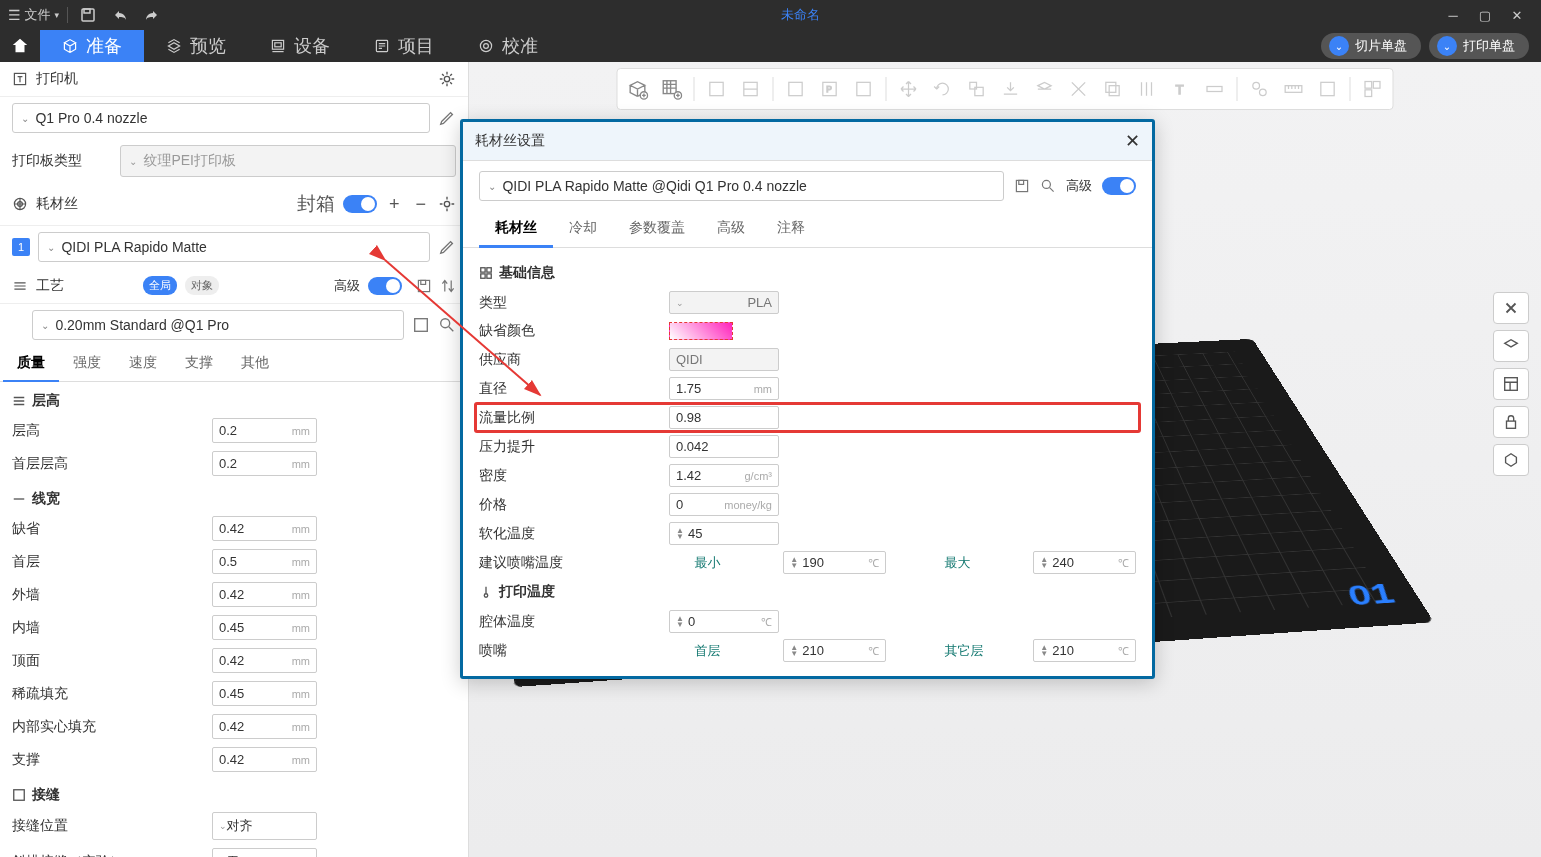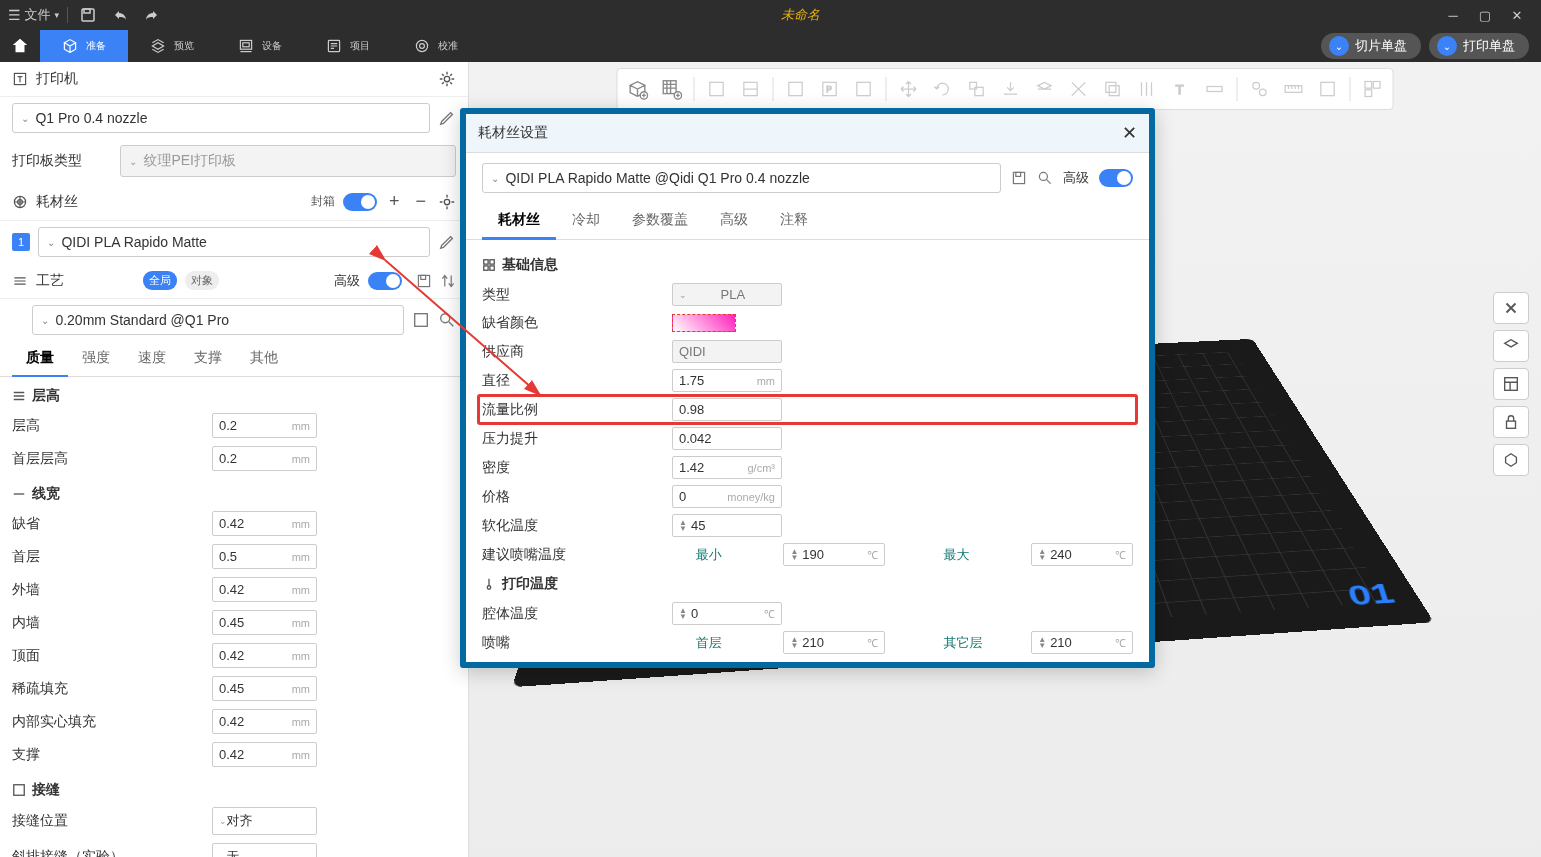--- a/index.html
+++ b/index.html
@@ -1,27 +1,27 @@
 <!DOCTYPE html>
 <html><head>
 <meta charset="utf-8">
 <style>
 * { margin: 0; padding: 0; box-sizing: border-box; font-family: "Microsoft YaHei", -apple-system, sans-serif; }
 body { width: 1541px; height: 857px; background: #e8e8e8; overflow: hidden; position: relative; font-size: 14px; color: #333; }
 .titlebar { height: 30px; background: #2d2d2d; display: flex; align-items: center; color: #ccc; font-size: 13px; }
 .titlebar .left { display: flex; align-items: center; gap: 8px; padding-left: 8px; }
 .titlebar .left .menu { display: flex; align-items: center; gap: 4px; cursor: pointer; }
 .titlebar .icon-btn { width: 24px; height: 24px; display: flex; align-items: center; justify-content: center; cursor: pointer; }
-.titlebar .center { flex: 1; text-align: center; color: #eab308; font-style: italic; }
+.titlebar .center { flex: 1; text-align: center; color: #3b82f6; }
 .titlebar .right { display: flex; align-items: center; padding-right: 8px; }
 .titlebar .right .win-btn { width: 32px; height: 24px; display: flex; align-items: center; justify-content: center; cursor: pointer; }
 
 .maintabs { height: 32px; background: #2d2d2d; display: flex; align-items: stretch; color: #ccc; }
 .maintabs .home { width: 40px; display: flex; align-items: center; justify-content: center; background: #2d2d2d; }
-.maintabs .tab { padding: 0 22px; display: flex; align-items: center; gap: 8px; cursor: pointer; font-size: 10px; }
+.maintabs .tab { padding: 0 22px; display: flex; align-items: center; gap: 8px; cursor: pointer; font-size: 18px; }
 .maintabs .tab.active { background: #3b82f6; color: #fff; }
 .maintabs .spacer { flex: 1; }
 .maintabs .right-chip { display: flex; align-items: center; padding-right: 12px; gap: 8px; }
 .chip { background: #555; color: #fff; border-radius: 14px; padding: 3px 14px 3px 8px; display: flex; align-items: center; gap: 6px; font-size: 13px; cursor: pointer; }
 .chip .caret { width: 20px; height: 20px; background: #3b82f6; border-radius: 50%; display: flex; align-items: center; justify-content: center; color: #fff; font-size: 10px; }
 
 .workspace { display: flex; height: calc(100% - 62px); }
 .sidebar { width: 469px; background: #fff; border-right: 1px solid #ddd; overflow-y: auto; position: relative; }
 .sidebar::-webkit-scrollbar{width:8px}.sidebar::-webkit-scrollbar-thumb{background:#ccc;border-radius:4px}
 .panel-header { display: flex; align-items: center; padding: 8px 12px; gap: 8px; border-bottom: 1px solid #eee; }
@@ -30,21 +30,21 @@
 .field-row { display: flex; align-items: center; padding: 6px 12px; gap: 8px; }
 .dropdown { flex: 1; border: 1px solid #ccc; border-radius: 3px; padding: 6px 8px; display: flex; align-items: center; gap: 6px; background: #fff; cursor: pointer; font-size: 14px; }
 .dropdown.disabled { background: #f3f3f3; color: #999; }
 .edit-icon { width: 18px; height: 18px; cursor: pointer; }
 .lbl { width: 100px; font-size: 14px; color: #333; }
 .toggle { width: 34px; height: 18px; background: #3b82f6; border-radius: 9px; position: relative; cursor: pointer; }
 .toggle::after { content: ''; position: absolute; width: 14px; height: 14px; background: #fff; border-radius: 50%; top: 2px; right: 2px; }
 .pill { background: #3b82f6; color: #fff; font-size: 11px; border-radius: 9px; padding: 2px 6px; }
 .pill.gray { background: #eee; color: #666; }
 .color-badge { width: 18px; height: 18px; background: #3b82f6; color: #fff; font-size: 11px; display: flex; align-items: center; justify-content: center; border-radius: 2px; }
-.subtabs { display: flex; border-bottom: 1px solid #ddd; padding: 0 12px; }
+.subtabs { display: flex; border-bottom: 1px solid #ddd; padding: 0 3px; }
 .subtabs .stab { padding: 8px 14px; cursor: pointer; color: #666; font-size: 14px; }
 .subtabs .stab.active { color: #000; font-weight: 600; border-bottom: 2px solid #3b82f6; margin-bottom: -1px; }
 .sec-head { display: flex; align-items: center; gap: 6px; padding: 10px 12px 4px; font-weight: 600; font-size: 14px; }
 .param-row { display: flex; align-items: center; padding: 4px 12px; }
 .param-row .plabel { width: 200px; font-size: 14px; }
 .param-row .pinput { width: 105px; border: 1px solid #ccc; padding: 4px 6px; font-size: 13px; border-radius: 2px; display: flex; align-items: center; justify-content: space-between; }
 .param-row .punit { color: #aaa; font-size: 11px; }
 
 .canvas { flex: 1; background: linear-gradient(#f2f2f3,#ececed); position: relative; overflow: hidden; }
 .toolbar { position: absolute; top: 6px; left: 50%; transform: translateX(-50%); background: #fff; border: 1px solid #ddd; border-radius: 4px; display: flex; align-items: center; padding: 4px; gap: 2px; }
@@ -52,21 +52,21 @@
 .tsep { width: 1px; height: 24px; background: #ddd; margin: 0 4px; }
 
 .buildplate { position: absolute; left: 110px; top: 150px; width: 800px; height: 600px; perspective: 1200px; }
 .plate { width: 760px; height: 530px; background: #1a1a1a; border-radius: 8px; transform: rotateX(55deg) rotateZ(-6deg); transform-origin: center; position: relative; }
 .plate::before { content:''; position:absolute; inset: 30px; background-image: linear-gradient(#333 1px,transparent 1px),linear-gradient(90deg,#333 1px,transparent 1px); background-size: 30px 30px; }
 .plate-label { position:absolute; right: 20px; bottom: 20px; color:#2a7fff; font-size: 36px; font-weight: 800; font-style: italic; }
 
 .right-tools { position: absolute; right: 12px; top: 230px; display: flex; flex-direction: column; gap: 6px; }
 .right-tools .rbtn { width: 36px; height: 32px; background: #fff; border: 1px solid #ccc; border-radius: 4px; display: flex; align-items: center; justify-content: center; cursor: pointer; }
 
-.modal { position: absolute; left: 460px; top: 108px; width: 695px; height: 560px; background: #fff; border: 6px solid #0369a1; box-shadow: 0 4px 20px rgba(0,0,0,0.2); border-radius: 3px; display: flex; flex-direction: column; overflow: hidden; }
+.modal { position: absolute; left: 460px; top: 119px; width: 695px; height: 560px; background: #fff; border: 3px solid #0369a1; box-shadow: 0 4px 20px rgba(0,0,0,0.2); border-radius: 3px; display: flex; flex-direction: column; overflow: hidden; }
 .modal-title { background: #eef5fb; padding: 8px 12px; display: flex; align-items: center; justify-content: space-between; font-size: 14px; border-bottom: 1px solid #ddd; }
 .modal-close { cursor: pointer; font-size: 18px; color: #333; }
 .modal-top { padding: 10px 16px; display: flex; align-items: center; gap: 10px; }
 .modal .dropdown { flex: 1; }
 .modal-tabs { display: flex; padding: 0 16px; border-bottom: 1px solid #ddd; gap: 0; }
 .modal-tabs .mtab { padding: 8px 16px; cursor: pointer; color: #666; font-size: 14px; }
 .modal-tabs .mtab.active { color:#000; font-weight:600; border-bottom: 3px solid #3b82f6; margin-bottom:-1px; }
 .modal-body { flex: 1; overflow-y: auto; padding: 10px 16px; }
 .msec-head { display:flex; align-items:center; gap:6px; font-weight:600; font-size:14px; padding: 6px 0; }
 .mrow { display:flex; align-items:center; padding: 3px 0; min-height: 28px; }
@@ -203,21 +203,21 @@
         </div>
     </div>
 
     <div class="panel-header">
       <svg width="16" height="16" viewBox="0 0 20 20" fill="none" stroke="#555" stroke-width="1.5">
           <circle cx="10" cy="10" r="7"></circle>
           <circle cx="10" cy="10" r="3"></circle>
           <path d="M3 10 H17 M10 3 V17"></path>
         </svg>
       <h4>耗材丝</h4>
-      <span style="font-size:12px;color:#555">封箱</span>
+      <span style="font-size:19px;color:#555">封箱</span>
       <div class="toggle"></div>
       <span style="cursor:pointer;font-size:18px;color:#555;padding:0 4px">+</span>
       <span style="cursor:pointer;font-size:18px;color:#555;padding:0 4px">−</span>
       <svg class="gear" viewBox="0 0 20 20" fill="none" stroke="#555" stroke-width="1.5">
           <circle cx="10" cy="10" r="3"></circle>
           <path d="M10 2 V5 M10 15 V18 M2 10 H5 M15 10 H18"></path>
         </svg>
     </div>
     <div class="field-row">
       <div class="color-badge">1</div>
@@ -591,21 +591,21 @@
           <rect x="9" y="2" width="5" height="5"></rect>
           <rect x="2" y="9" width="5" height="5"></rect>
           <rect x="9" y="9" width="5" height="5"></rect>
         </svg>
         <span>基础信息</span>
       </div>
     <div class="mrow">
         <div class="mlabel">类型</div>
         <div class="mval readonly">
           <span style="font-size:9px;color:#999">⌄</span>
-          <span style="flex:1;text-align:center">PLA</span>
+          <span style="flex:1;text-align:right">PLA</span>
         </div>
       </div>
     <div class="mrow">
         <div class="mlabel">缺省颜色</div>
         <div class="colorcell"></div>
       </div>
     <div class="mrow">
         <div class="mlabel">供应商</div>
         <div class="mval readonly">
           <span>QIDI</span>

